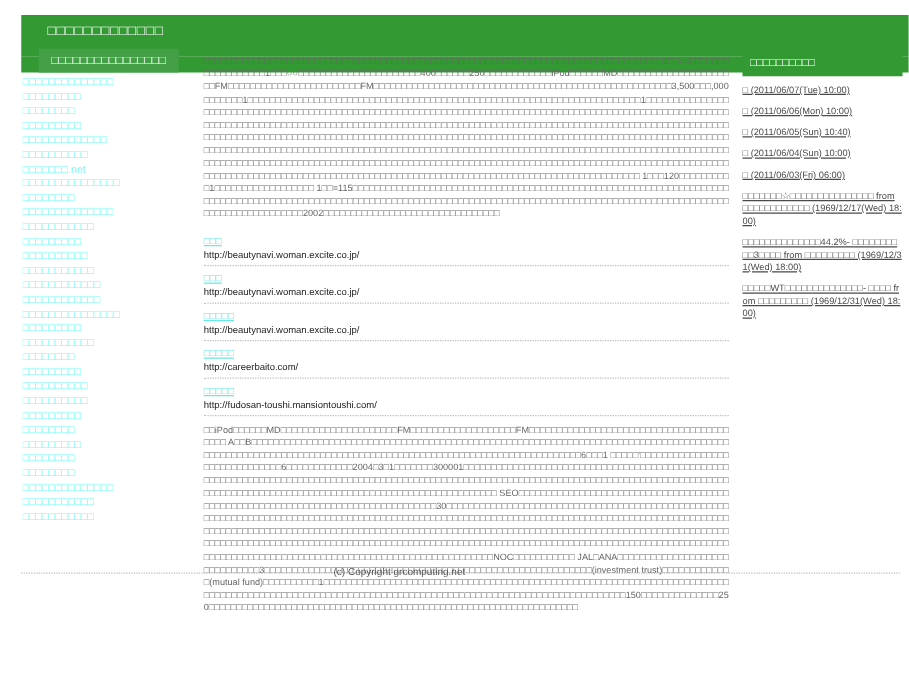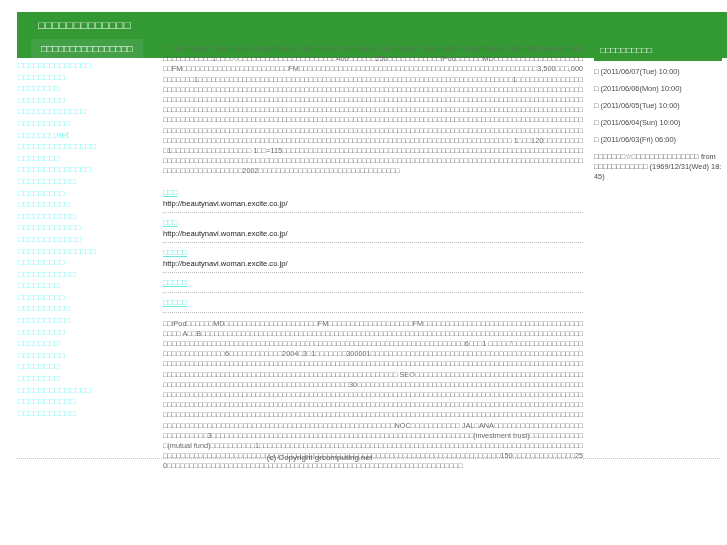--- a/index.html
+++ b/index.html
@@ -114,20 +114,21 @@
     margin-bottom: 6px;
     white-space: nowrap;
     overflow: hidden;
   }
   .rs-item {
     color: #4a4a4a;
     font-size: 7.4px;
     line-height: 10px;
     margin-bottom: 7px;
     word-break: break-all;
+    text-decoration: underline;
   }
 
   
   .footer-rule {
     position: absolute;
     left: 17px; top: 458px;
     width: 703px;
     border-top: 1px dotted #c0c0c0;
   }
   .footer-text {
@@ -194,36 +195,40 @@
         <div class="link-entry">
           <a href="#" class="link-title">□□□</a>
           <a href="#" class="link-url">http://beautynavi.woman.excite.co.jp/</a>
         </div>
         <div class="link-entry">
           <a href="#" class="link-title">□□□□□</a>
           <a href="#" class="link-url">http://beautynavi.woman.excite.co.jp/</a>
         </div>
         <div class="link-entry">
           <a href="#" class="link-title">□□□□□</a>
+          <a href="#" class="link-url">http://careerbaito.com/</a>
         </div>
         <div class="link-entry">
           <a href="#" class="link-title">□□□□□</a>
+          <a href="#" class="link-url">http://fudosan-toushi.mansiontoushi.com/</a>
         </div>
       </div>
     <p class="body-text">□□iPod□□□□□□MD□□□□□□□□□□□□□□□□□□□□□FM□□□□□□□□□□□□□□□□□□□FM□□□□□□□□□□□□□□□□□□□□□□□□□□□□□□□□□□□□□□□□ A□□B□□□□□□□□□□□□□□□□□□□□□□□□□□□□□□□□□□□□□□□□□□□□□□□□□□□□□□□□□□□□□□□□□□□□□□□□□□□□□□□□□□□□□□□□□□□□□□□□□□□□□□□□□□□□□□□□□□□□□□□□□□□□□□□□□□□□□□□□□□□□□□□□□□□□□□□□□□6□□□1 □□□□□'□□□□□□□□□□□□□□□□□□□□□□□□□□□□□□6□□□□□□□□□□□□2004□3□1□□□□□□□300001□□□□□□□□□□□□□□□□□□□□□□□□□□□□□□□□□□□□□□□□□□□□□□□□□□□□□□□□□□□□□□□□□□□□□□□□□□□□□□□□□□□□□□□□□□□□□□□□□□□□□□□□□□□□□□□□□□□□□□□□□□□□□□□□□□□□□□□□□□□□□□□□□□□□□□□□□□□□□□□□□□□□□□□□□□□□□□□□□□□□□□□□□□□□□□□□□□□□ SEO□□□□□□□□□□□□□□□□□□□□□□□□□□□□□□□□□□□□□□□□□□□□□□□□□□□□□□□□□□□□□□□□□□□□□□□□□□□□□□□□30□□□□□□□□□□□□□□□□□□□□□□□□□□□□□□□□□□□□□□□□□□□□□□□□□□□□□□□□□□□□□□□□□□□□□□□□□□□□□□□□□□□□□□□□□□□□□□□□□□□□□□□□□□□□□□□□□□□□□□□□□□□□□□□□□□□□□□□□□□□□□□□□□□□□□□□□□□□□□□□□□□□□□□□□□□□□□□□□□□□□□□□□□□□□□□□□□□□□□□□□□□□□□□□□□□□□□□□□□□□□□□□□□□□□□□□□□□□□□□□□□□□□□□□□□□□□□□□□□□□□□□□□□□□□□□□□□□□□□□□□□□□□□□□□□□□□□□□□□□□□□□□□□□□□□□□□□□□□□□□□□□□□□□□□□□□□□□□□□□□□□□□□□□□□□□□□□□□□□□□□□□□□□□□□□□□□□□□□□□□□□□□□□□□□NOC□□□□□□□□□□□ JAL□ANA□□□□□□□□□□□□□□□□□□□□□□□□□□□□□□3□□□□□□□□□□□□□□□□□□□□□□□□□□□□□□□□□□□□□□□□□□□□□□□□□□□□□□□□□□□(investment trust)□□□□□□□□□□□□□(mutual fund)□□□□□□□□□□1□□□□□□□□□□□□□□□□□□□□□□□□□□□□□□□□□□□□□□□□□□□□□□□□□□□□□□□□□□□□□□□□□□□□□□□□□□□□□□□□□□□□□□□□□□□□□□□□□□□□□□□□□□□□□□□□□□□□□□□□□□□□□□□□□□□□□□□□□□□□□□□□□□□□□150□□□□□□□□□□□□□□250□□□□□□□□□□□□□□□□□□□□□□□□□□□□□□□□□□□□□□□□□□□□□□□□□□□□□□□□□□□□□□□□□□□</p>
   </div>
 
   <aside class="right-sidebar">
     <div class="rs-head">□□□□□□□□□□</div>
     <div id="news-list">
         <div class="rs-item">□ (2011/06/07(Tue) 10:00)</div>
         <div class="rs-item">□ (2011/06/06(Mon) 10:00)</div>
-        <div class="rs-item">□ (2011/06/05(Tue) 10:00)</div>
+        <div class="rs-item">□ (2011/06/05(Sun) 10:40)</div>
         <div class="rs-item">□ (2011/06/04(Sun) 10:00)</div>
         <div class="rs-item">□ (2011/06/03(Fri) 06:00)</div>
-        <div class="rs-item">□□□□□□□☆□□□□□□□□□□□□□□□ from □□□□□□□□□□□□ (1969/12/31(Wed) 18:45)</div>
+        <div class="rs-item">□□□□□□□☆□□□□□□□□□□□□□□□ from □□□□□□□□□□□□ (1969/12/17(Wed) 18:00)</div>
+        <div class="rs-item">□□□□□□□□□□□□□□44.2%- □□□□□□□□□□3□□□□ from □□□□□□□□□ (1969/12/31(Wed) 18:00)</div>
+        <div class="rs-item">□□□□□WT□□□□□□□□□□□□□□- □□□□ from □□□□□□□□□ (1969/12/31(Wed) 18:00)</div>
       </div>
   </aside>
 
   <div class="footer-rule"></div>
   <div class="footer-text">(c) Copyright grcomputing.net</div>
 
 </div>
 
 </body></html>

